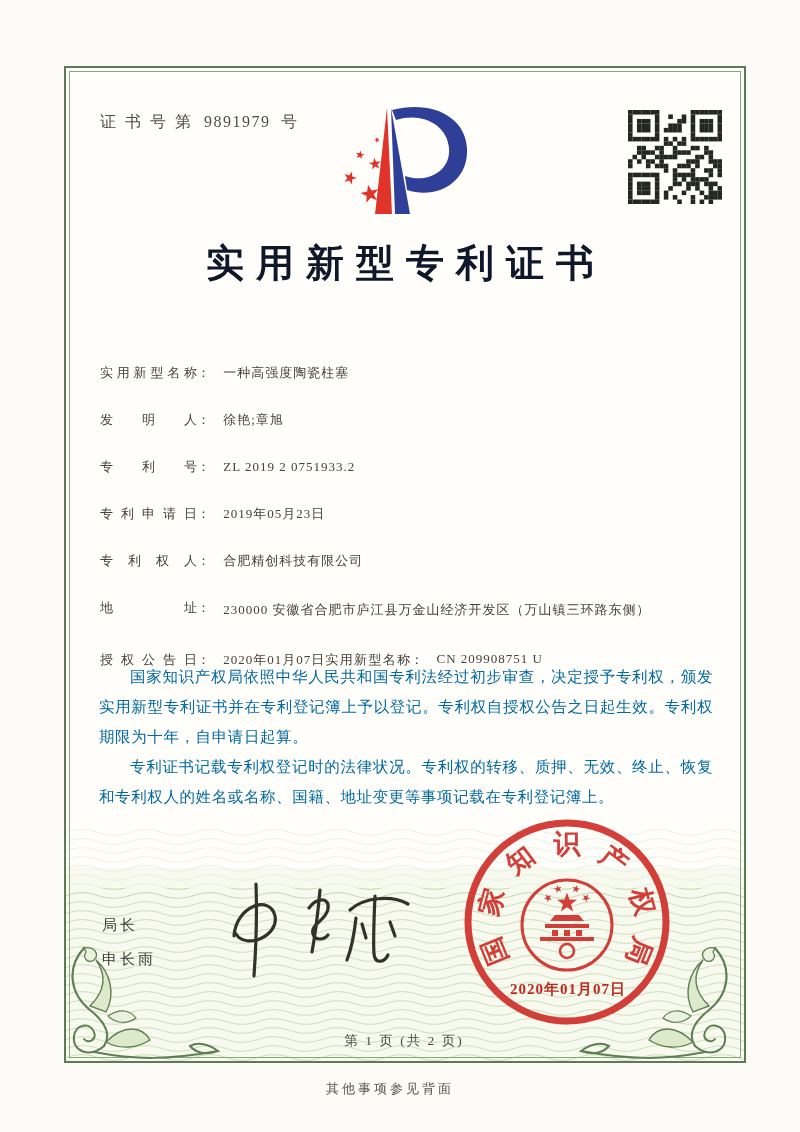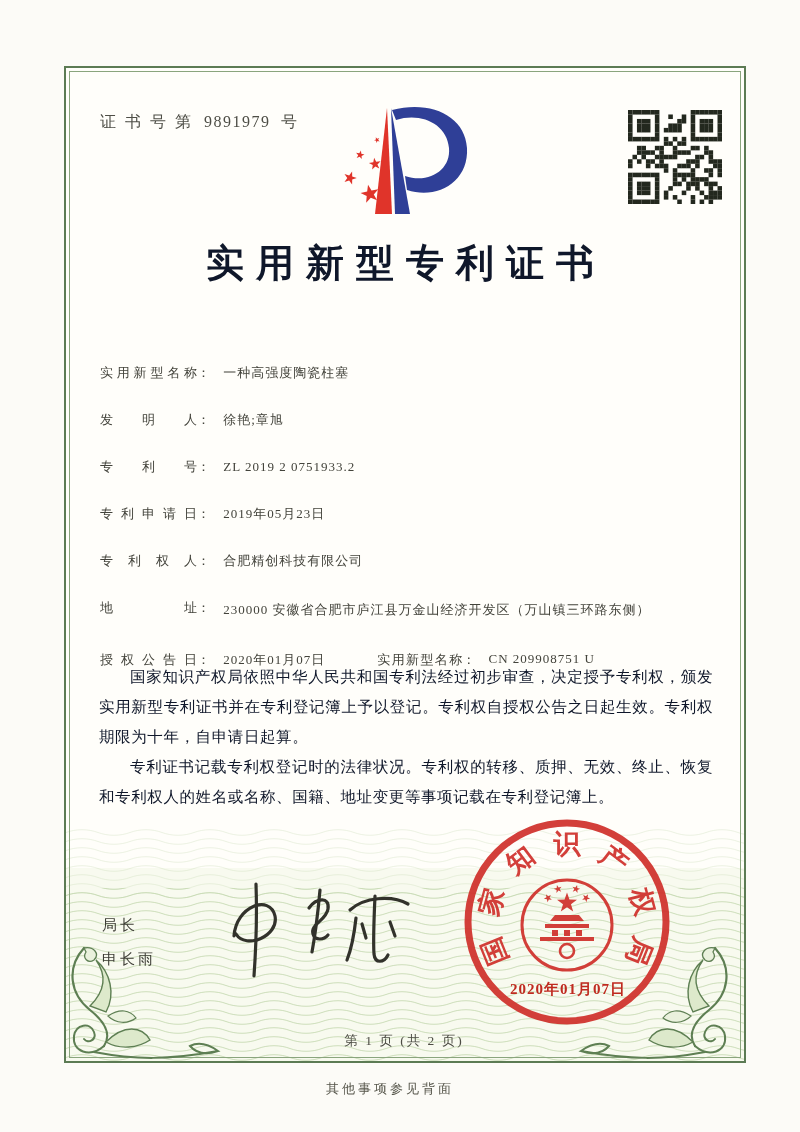--- a/index.html
+++ b/index.html
@@ -31,24 +31,24 @@
            text-indent:12px; }
 
   .fields { position:absolute; left:100px; top:340px; width:560px; z-index:5;
             font-size:13px; color:#43433b;margin-top:22px; }
   .frow { margin-bottom:25px; line-height:22px; }
   .flabel { display:inline-block; width:97px; text-align:justify; text-align-last:justify;
             vertical-align:top; color:#43433b; }
   .fcolon { vertical-align:top; }
   .fvalue { display:inline-block; margin-left:10px; letter-spacing:1px; vertical-align:top; }
   .fvalue.addr { width:436px; line-height:26px; }
-  .grant-row { display:flex; gap:52px; margin-top:28px; }
+  .grant-row { display:flex; margin-top:28px; }
 
   .paragraphs { position:absolute; left:99px; top:662px; width:614px; z-index:5;
-                font-size:15.5px; line-height:30px; color:#0f172a;
+                font-size:15.5px; line-height:30px; color:#0369a1;
                 text-align:justify; letter-spacing:0.6px; }
   .paragraphs p { text-indent:2em; }
 
   .officer { position:absolute; left:102px; top:908px; z-index:6;
              font-size:15px; color:#3c3c34; line-height:34px; letter-spacing:3px; }
   .autograph { position:absolute; left:212px; top:878px; width:215px; height:105px; z-index:6; }
 
   .seal { position:absolute; left:458px; top:818px; width:218px; height:210px; z-index:7; opacity:0.93; }
   .seal-date { position:absolute; left:487px; top:980px; width:162px; z-index:8;
                text-align:center; font-size:15px; font-weight:bold; color:#bf2a20;

